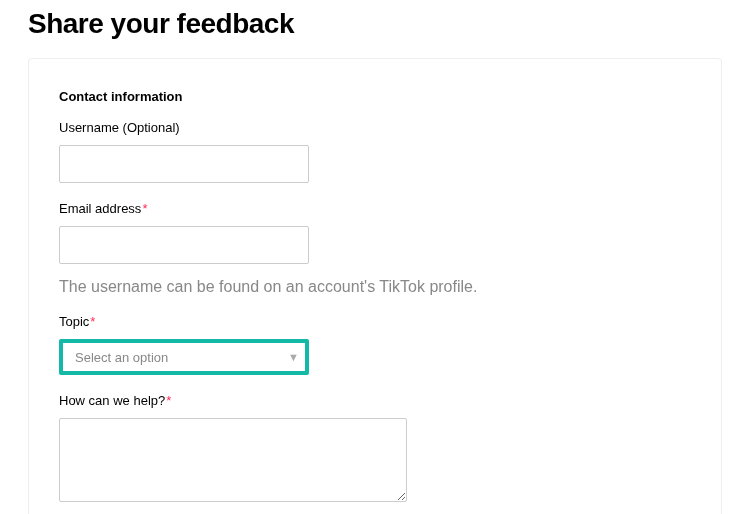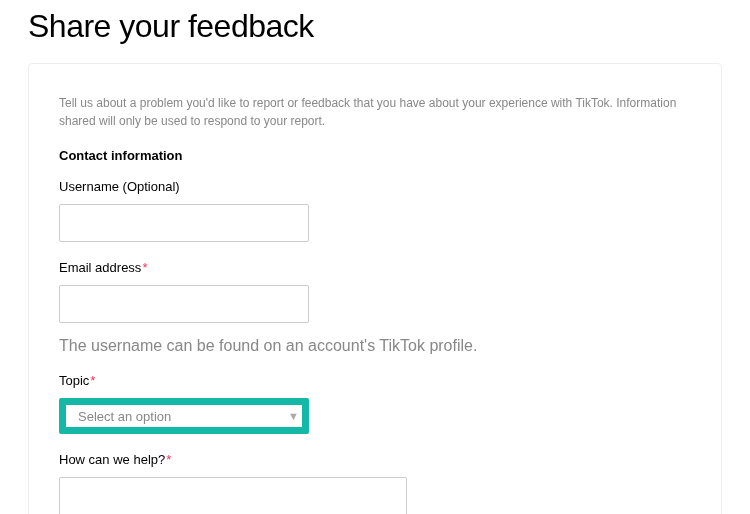--- a/index.html
+++ b/index.html
@@ -7,22 +7,22 @@
       margin: 0;
       padding: 0;
     }
     body {
       font-family: -apple-system, BlinkMacSystemFont, "Segoe UI", Helvetica, Arial, sans-serif;
       background: #ffffff;
       width: 750px;
       color: #000000;
     }
     .page-title {
-      font-size: 32px;
-      font-weight: 400;
+      font-size: 28px;
+      font-weight: 700;
       margin: 8px 0 18px 28px;
       letter-spacing: -0.5px;
     }
     .card {
       margin: 0 28px;
       background: #ffffff;
       border: 1px solid #eeeeee;
       border-radius: 4px;
       padding: 30px 30px 20px 30px;
     }
@@ -66,21 +66,21 @@
       margin-top: -4px;
       margin-bottom: 18px;
     }
     .select-wrapper {
       position: relative;
       width: 250px;
     }
     .select-input {
       width: 100%;
       height: 36px;
-      border: 7px solid #14b8a6;
+      border: 4px solid #14b8a6;
       border-radius: 2px;
       padding: 0 34px 0 12px;
       font-size: 13px;
       background: #ffffff;
       color: #888888;
       display: flex;
       align-items: center;
       cursor: pointer;
     }
     .select-caret {
@@ -104,21 +104,20 @@
       resize: both;
     }
   </style>
 </head>
 <body>
 
 <h1 class="page-title">Share your feedback</h1>
 
 <div class="card">
 
-  <p class="intro-text">Tell us about a problem you'd like to report or feedback that you have about your experience with TikTok. Information shared will only be used to respond to your report.</p>
 
   <div class="section-header">Contact information</div>
 
   <div class="field">
     <label class="field-label">Username (Optional)</label>
     <input type="text" class="text-input" value="" style="">
   </div>
 
   <div class="field">
     <label class="field-label">

